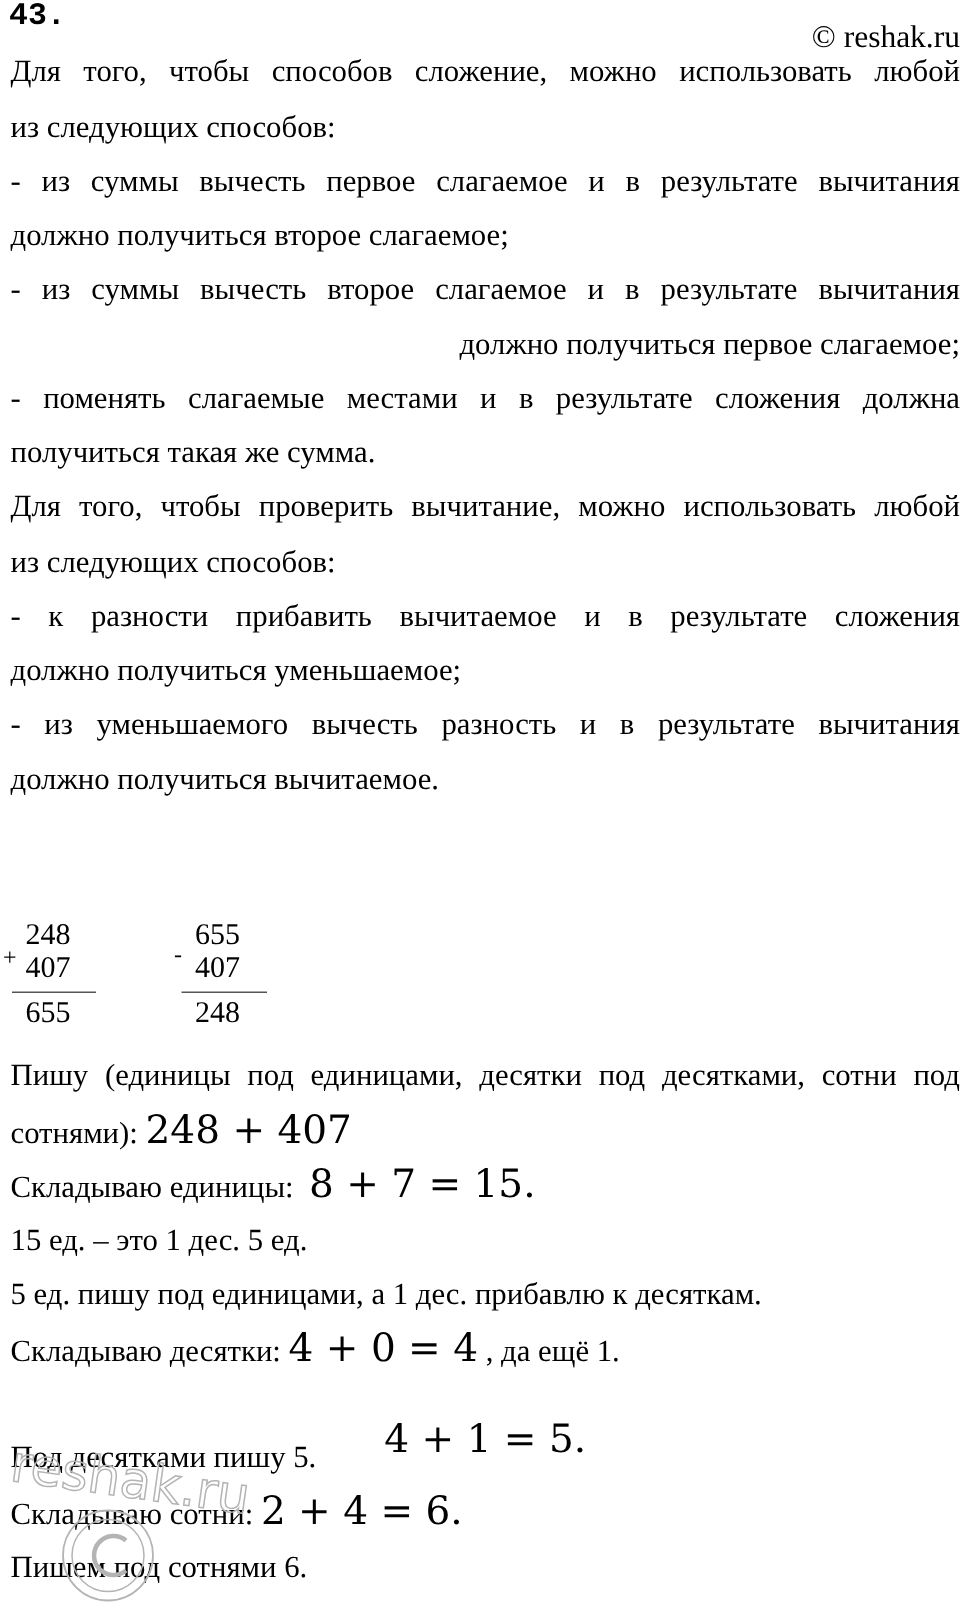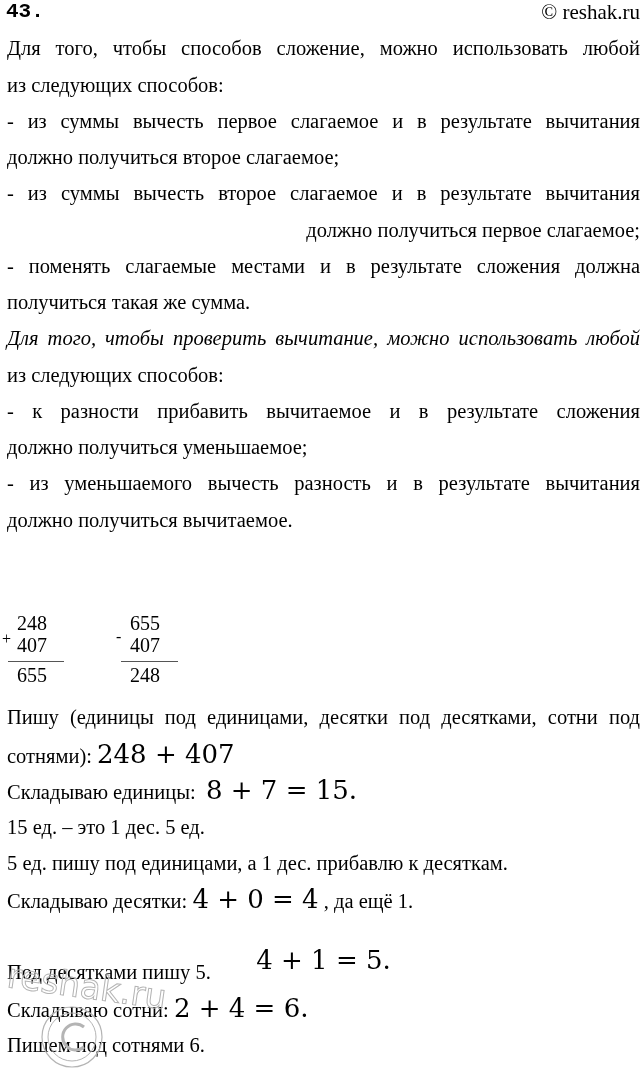--- a/index.html
+++ b/index.html
@@ -20,21 +20,21 @@
     left: 6px;
     top: 0px;
     font-size: 21px;
     font-weight: bold;
     line-height: 24px;
     font-family: Liberation Mono, monospace;
   }
   .header-copy {
     position: absolute;
     right: 2px;
-    top: 0px;
+    top: 12px;
     font-size: 21px;
     line-height: 24px;
   }
   .line {
     position: absolute;
     left: 7px;
     width: 633px;
     font-size: 20.5px;
     line-height: 24px;
     white-space: nowrap;
@@ -85,21 +85,21 @@
 
 <div>
   <div class="line justify" style="top:36px;">Для того, чтобы способов сложение, можно использовать любой</div>
   <div class="line" style="top:73px;">из следующих способов:</div>
   <div class="line justify" style="top:109px;">- из суммы вычесть первое слагаемое и в результате вычитания</div>
   <div class="line" style="top:145px;">должно получиться второе слагаемое;</div>
   <div class="line justify" style="top:181px;">- из суммы вычесть второе слагаемое и в результате вычитания</div>
   <div class="line" style="top:218px;text-align:right;">должно получиться первое слагаемое;</div>
   <div class="line justify" style="top:254px;">- поменять слагаемые местами и в результате сложения должна</div>
   <div class="line" style="top:290px;">получиться такая же сумма.</div>
-  <div class="line justify" style="top:326px;font-style:italic;">Для того, чтобы проверить вычитание, можно использовать любой</div>
+  <div class="line justify" style="top:326px;">Для того, чтобы проверить вычитание, можно использовать любой</div>
   <div class="line" style="top:363px;">из следующих способов:</div>
   <div class="line justify" style="top:399px;">- к разности прибавить вычитаемое и в результате сложения</div>
   <div class="line" style="top:435px;">должно получиться уменьшаемое;</div>
   <div class="line justify" style="top:471px;">- из уменьшаемого вычесть разность и в результате вычитания</div>
   <div class="line" style="top:508px;">должно получиться вычитаемое.</div>
 </div>
 
 <div class="col" style="left:0; top:612px; width:80px; height:80px;">
   <span class="sign" style="left:2px; top:16px;">+</span>
   <span class="num" style="left:17px; top:0px;">248</span>

